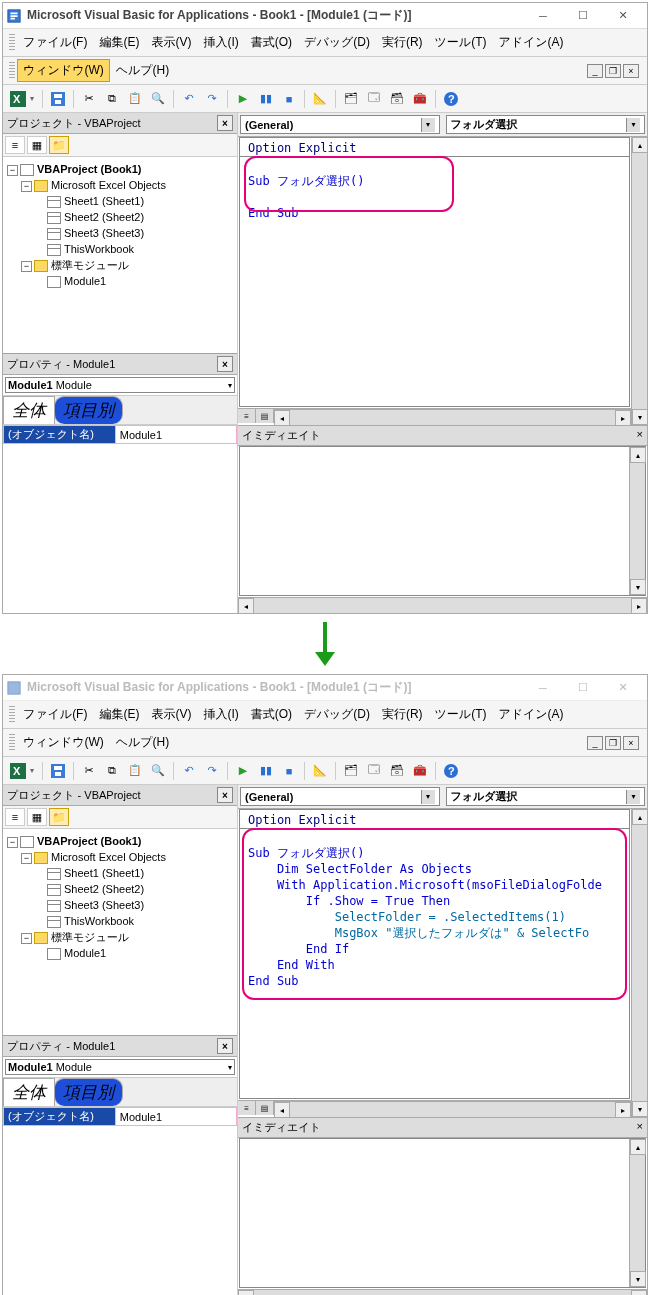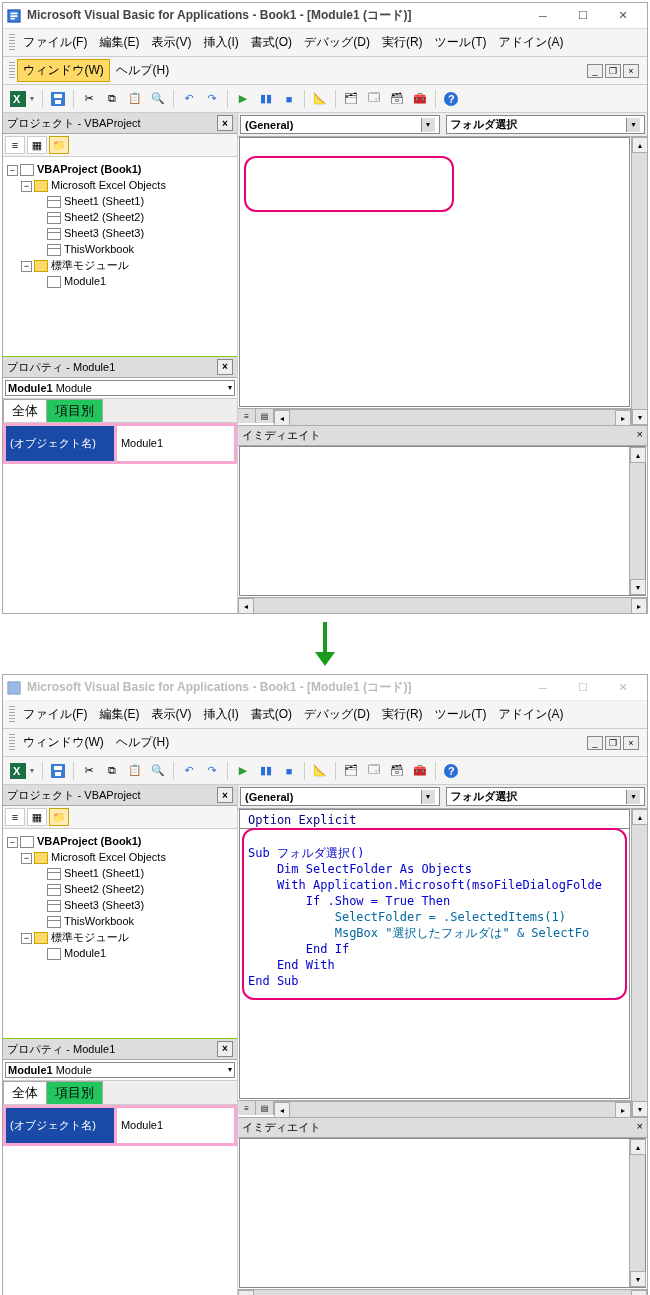--- a/index.html
+++ b/index.html
@@ -33,25 +33,25 @@
 .tree .folder { background: #ffd966; border: 1px solid #c9a100; }
 .tree .sheet { background: #fff; border: 1px solid #888; }
 .tree .sheet::before { content:""; display:block; height:3px; border-bottom:1px solid #888;}
 .tree .mod { background: #fff; border: 1px solid #888; }
 .tree .vbp { background: #fff; border: 1px solid #888; position: relative; }
 .prop-combo { display: flex; padding: 2px; background: #fff; border-bottom: 1px solid #ccc; }
 .prop-combo .pc { flex: 1; border: 1px solid #888; padding: 1px 2px; display:flex; align-items:center; }
 .prop-combo .pc b { font-weight: bold; }
 .prop-combo .pc .arr { margin-left:auto; font-size:8px;}
 .tabs { display: flex; background: #eee; border-bottom: 1px solid #ccc; }
-.tabs .tab { padding: 2px 8px; border: 1px solid #aaa; border-bottom: none; background: #fff; margin-right: -1px; font-size: 13px; cursor: default; }
-.tabs .tab.inactive { background: #22c55e; }
+.tabs .tab { padding: 2px 8px; border: 1px solid #aaa; border-bottom: none; background: #fff; margin-right: -1px; font-size: 17px; cursor: default; font-style: italic; }
+.tabs .tab.inactive { background: #1d4ed8; border-radius: 10px; }
 .prop-grid { flex: 1; background: #fff; overflow: auto; }
 .prop-grid table { width: 100%; border-collapse: collapse; font-size: 11px; }
-.prop-grid td { border: 3px solid #f9a8d4; padding: 10px 4px; }
+.prop-grid td { border: 1px solid #f9a8d4; padding: 1px 4px; }
 .prop-grid td.key { background: #1a4aa8; color: #fff; width: 48%; }
 .right-pane { flex: 1; display: flex; flex-direction: column; }
 .combo-row { display: flex; padding: 2px; gap: 6px; background: #eee; border-bottom: 1px solid #aaa; }
 .combo-row .combo { flex: 1; border: 1px solid #888; background: #fff; padding: 1px 4px; display:flex; align-items:center; font-size:11px;}
 .combo-row .combo .arr { margin-left:auto; width:14px; height:14px; border-left:1px solid #888; background:#ddd; font-size:8px; display:flex;align-items:center;justify-content:center;}
 .code-area { flex: 1; background: #fff; position: relative; overflow: hidden; border: 1px solid #888; margin: 0 1px 1px 1px;}
 .code-area pre { font-family: "MS Gothic", monospace; font-size: 12px; padding: 2px 8px; line-height: 16px; white-space: pre; }
 .code-area .opt { color: #000080; }
 .code-area .kw { color: #0000d0; }
 .code-area .txt { color: #0369a1; }
@@ -208,20 +208,25 @@
             <span class="arr">▾</span>
           </div>
         <div class="combo">
             <b>フォルダ選択</b>
             <span class="arr">▾</span>
           </div>
       </div>
       <div class="code-wrap">
         <div class="code-inner">
           <div class="code-area" style="flex:1">
+<pre><span class="opt">Option Explicit</span>
+<hr style="border:none;border-top:1px solid #888;margin:0 -8px">
+<span class="kw">Sub フォルダ選択()</span>
+<span class="txt"></span>
+<span class="kw">End Sub</span></pre>
             <div class="highlight-box" style="top:18px;left:4px;width:210px;height:56px"></div>
           </div>
           <div class="view-btns">
             <div class="vb">≡</div>
             <div class="vb">▤</div>
             <div style="flex:1" class="scroll-h">
                 <div class="btn">◂</div>
                 <div class="thumb-area"></div>
                 <div class="btn">▸</div>
               </div>

